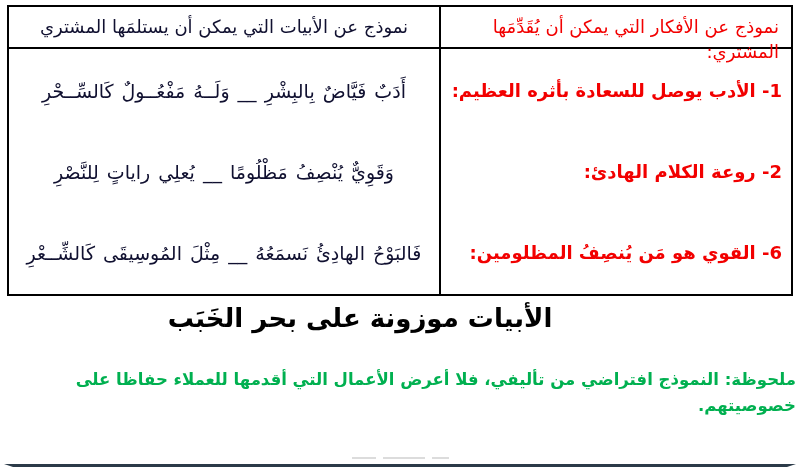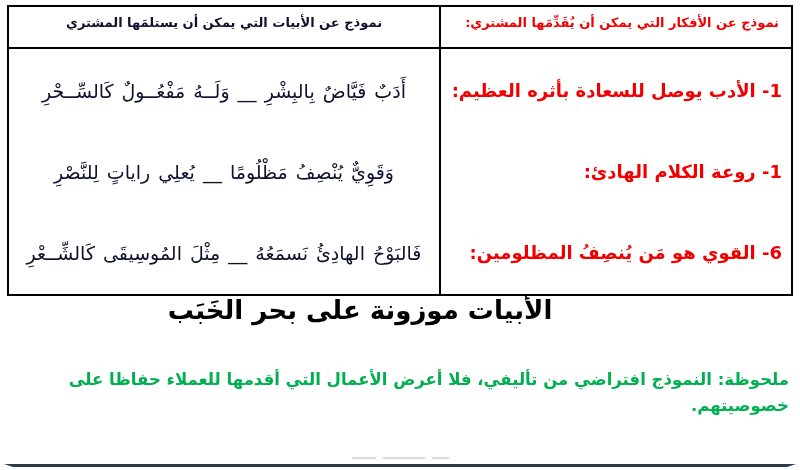--- a/index.html
+++ b/index.html
@@ -17,43 +17,43 @@
     position:absolute;top:5px;right:7px;width:786px;height:291px;
     border:2px solid var(--border);
     display:grid;
     grid-template-columns:352px 1fr;
     grid-template-rows:42px 1fr;
     background:var(--bg);
   }
   .cell{min-width:0;}
   .head{
     border-bottom:2px solid var(--border);
-    font-weight:bold;font-size:13px;line-height:1.4;
+    font-weight:normal;font-size:18px;line-height:1.4;
     display:flex;align-items:flex-start;
   }
   .ideas-col{border-inline-end:2px solid var(--border);padding-left:36px;}
   .ideas-head{color:var(--red);justify-content:flex-start;padding:7px 12px 0 4px;}
   .verses-head{color:var(--ink);justify-content:center;padding-top:7px;}
   .body-col{display:flex;flex-direction:column;padding-top:2px;}
   .idea,.verse{
     height:81px;display:flex;align-items:center;line-height:1.7;white-space:nowrap;
   }
   .idea{
     color:var(--red);font-size:18px;font-weight:bold;
     justify-content:flex-start;padding:0 9px 0 2px;
   }
   .verse{
     color:var(--ink);font-size:19px;justify-content:center;word-spacing:2px;
   }
   .caption{
-    position:absolute;top:291px;left:0;width:720px;text-align:center;
+    position:absolute;top:299px;left:0;width:720px;text-align:center;
     font-weight:bold;font-size:26px;color:#000;line-height:1.5;
   }
   .note{
-    position:absolute;top:367px;right:11px;left:4px;text-align:start;
+    position:absolute;top:367px;right:4px;left:4px;text-align:start;
     font-weight:bold;font-size:16.5px;color:var(--green);line-height:1.6;
   }
   .footer-dashes{
     position:absolute;top:457px;left:352px;height:2px;
     display:flex;gap:7px;
   }
   .footer-dashes i{display:block;height:2px;background:var(--dash);}
   .footer-dashes i:nth-child(1){width:17px;}
   .footer-dashes i:nth-child(2){width:42px;}
   .footer-dashes i:nth-child(3){width:24px;}
@@ -65,21 +65,21 @@
 </style>
 </head>
 <body>
 
 <div class="doc-table">
   <div class="cell head ideas-col ideas-head">نموذج عن الأفكار التي يمكن أن يُقَدِّمَها المشتري:</div>
   <div class="cell head verses-head">نموذج عن الأبيات التي يمكن أن يستلمَها المشتري</div>
 
   <div class="cell body-col ideas-col">
     <div class="idea">1- الأدب يوصل للسعادة بأثره العظيم:</div>
-    <div class="idea">1- روعة الكلام الهادئ:</div>
+    <div class="idea">2- روعة الكلام الهادئ:</div>
     <div class="idea">6- القوي هو مَن يُنصِفُ المظلومين:</div>
   </div>
 
   <div class="cell body-col">
     <div class="verse">أَدَبٌ فَيَّاضٌ بِالبِشْرِ __ وَلَــهُ مَفْعُــولٌ كَالسِّــحْرِ</div>
     <div class="verse">وَقَوِيٌّ يُنْصِفُ مَظْلُومًا __ يُعلِي راياتٍ لِلنَّصْرِ</div>
     <div class="verse">فَالبَوْحُ الهادِئُ نَسمَعُهُ __ مِثْلَ المُوسِيقَى كَالشِّــعْرِ</div>
   </div>
 </div>
 

